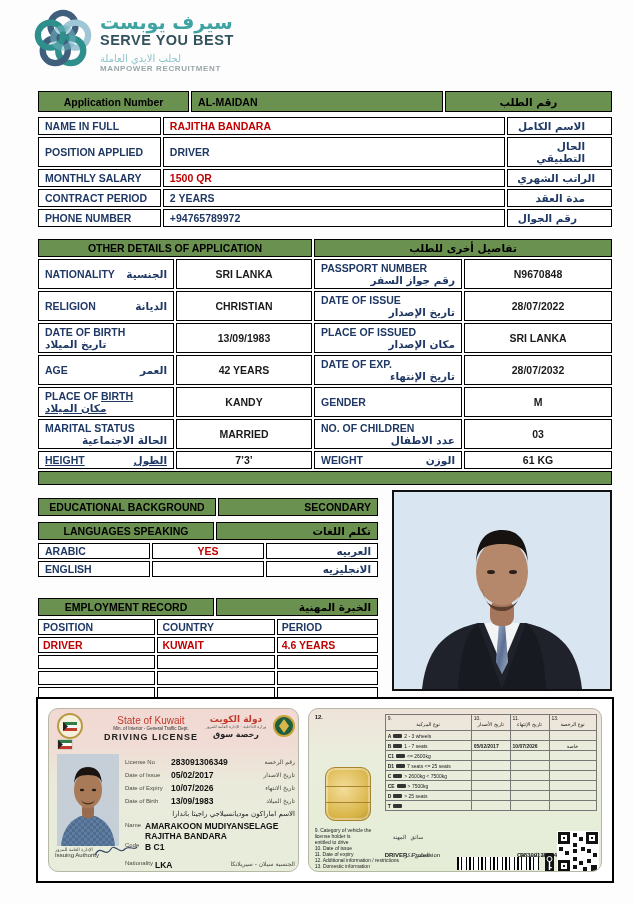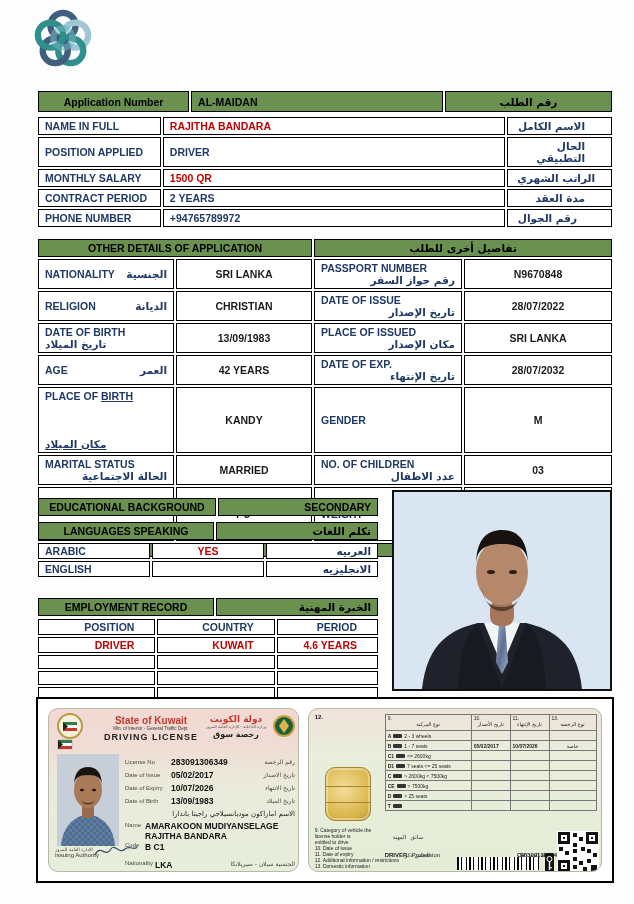--- a/index.html
+++ b/index.html
@@ -16,21 +16,21 @@
   .lg-ar2 { color:#8cc5cb; font-size:10px; margin-top:5px; line-height:11px; font-family:"DejaVu Sans",sans-serif; }
   .lg-en2 { color:#9aa8aa; font-weight:bold; font-size:8px; letter-spacing:.6px; line-height:10px; }
 
   
   table { border-collapse:separate; border-spacing:2px; table-layout:fixed; }
   td { border:1px solid #000; font-weight:bold; color:#1f3864; font-size:10.5px; padding:2px 6px; background:#fff; overflow:hidden; }
   td.green { background:#6b9150; color:#000; }
   .red { color:#c00000 !important; }
   .ctr { text-align:center; }
   .rt { text-align:right; }
-  .u { text-decoration:underline;margin-top:36px; }
+  .u { text-decoration:underline; }
 
   
   .app-table { top:89px; left:36px; width:578px; }
   .app-table td { height:21px; }
 
   
   .main-table { top:115px; left:36px; width:578px; }
   .main-table td { height:18px; }
 
   
@@ -43,21 +43,21 @@
 
   
   .edu-table { top:496px; left:36px; width:344px; }
   .edu-table td { height:18px; }
   .lang-head, .emp-head { left:36px; width:344px; }
   .lang-head { top:520px; }
   .lang-table { top:541px; left:36px; width:344px; }
   .lang-table td { height:15px; padding:1px 6px; }
   .emp-head { top:596px; }
   .emp-table { top:617px; left:36px; width:344px; }
-  .emp-table td { height:14px; padding:1px 20px; text-align:right; }
+  .emp-table td { height:14px; padding:1px 4px; text-align:left; }
 
   
   .photo-box { top:490px; left:392px; width:220px; height:201px; border:2px solid #111; background:#d9e6f2; }
 
   
   .license-box { top:697px; left:36px; width:578px; height:186px; border:2px solid #000; background:#fff;
                  display:flex; gap:9px; padding:9px 10px; }
   .card { position:relative; border:1px solid #b7b7a5; border-radius:10px; overflow:hidden; }
   .card-front { width:252px; background:linear-gradient(180deg,#f2d9d4 0%, #f0dcd4 22%, #eaeadb 45%, #e7eddb 100%); }
   .card-back  { width:296px; background:linear-gradient(180deg,#efe3da 0%, #e9eedc 30%, #e4ecd6 100%); }
@@ -93,20 +93,26 @@
     <svg width="58" height="62" viewBox="0 0 60 64">
       <g fill="none" stroke-width="6.5">
         <circle cx="30" cy="18" r="13" stroke="#3f5f7d"></circle>
         <circle cx="43" cy="28" r="13" stroke="#9fc6d4"></circle>
         <circle cx="38" cy="44" r="13" stroke="#2f8f8d"></circle>
         <circle cx="22" cy="44" r="13" stroke="#3f5f7d"></circle>
         <circle cx="17" cy="28" r="13" stroke="#2f8f8d"></circle>
         <circle cx="30" cy="31" r="10" stroke="#6fb3c0" stroke-opacity="0.55"></circle>
       </g>
     </svg>
+    <div class="logo-text">
+      <div class="lg-ar">سيرف يوبست</div>
+      <div class="lg-en">SERVE YOU BEST</div>
+      <div class="lg-ar2">لجلب الايدي العاملة</div>
+      <div class="lg-en2">MANPOWER RECRUITMENT</div>
+    </div>
   </div>
 
   <table class="abs app-table">
     <tbody>
         <tr>
       <td class="green ctr" style="width:150px">Application Number</td>
       <td class="green" style="width:250px">AL-MAIDAN</td>
       <td class="green ctr ar" style="width:166px">رقم الطلب</td>
     </tr>
   </tbody>
@@ -342,21 +348,21 @@
         <path d="M8,9 h14 v3 h-14 z" fill="#2e7d44"></path>
         <path d="M8,12 h14 v3 h-14 z" fill="#f5f5f5"></path>
         <path d="M8,15 h14 v3 h-14 z" fill="#c0392b"></path>
         <path d="M8,9 L13,13.5 L8,18 Z" fill="#222"></path>
         <rect x="3" y="27" width="14" height="9" fill="#fff" stroke="#999" stroke-width="0.5"></rect>
         <rect x="3" y="27" width="14" height="3" fill="#2e7d44"></rect>
         <rect x="3" y="33" width="14" height="3" fill="#c0392b"></rect>
         <path d="M3,27 L8,31.5 L3,36 Z" fill="#222"></path>
       </svg>
       <div class="abs" style="left:38px;top:6px;width:128px;text-align:center">
-        <div style="color:#c0392b;font-weight:bold;font-size:10px">State of Kuwait</div>
+        <div style="color:#c0392b;font-weight:normal;font-size:10px">State of Kuwait</div>
         <div style="font-size:4.6px;color:#333">Min. of Interior - General Traffic Dept.</div>
         <div style="font-size:9px;font-weight:bold;color:#222;letter-spacing:1px;margin-top:1px">DRIVING LICENSE</div>
       </div>
       <div class="abs ar" style="left:152px;top:5px;width:70px;text-align:center">
         <div style="color:#c0392b;font-weight:bold;font-size:9px">دولة الكويت</div>
         <div style="font-size:4px;color:#555">وزارة الداخلية - الإدارة العامة للمرور</div>
         <div style="font-size:8px;font-weight:bold;color:#222;margin-top:1px">رخصة سوق</div>
       </div>
       <svg class="abs" style="left:224px;top:6px" width="22" height="22" viewBox="0 0 22 22">
         <circle cx="11" cy="11" r="10" fill="#1e5e3c" stroke="#c9a43c" stroke-width="2"></circle>

